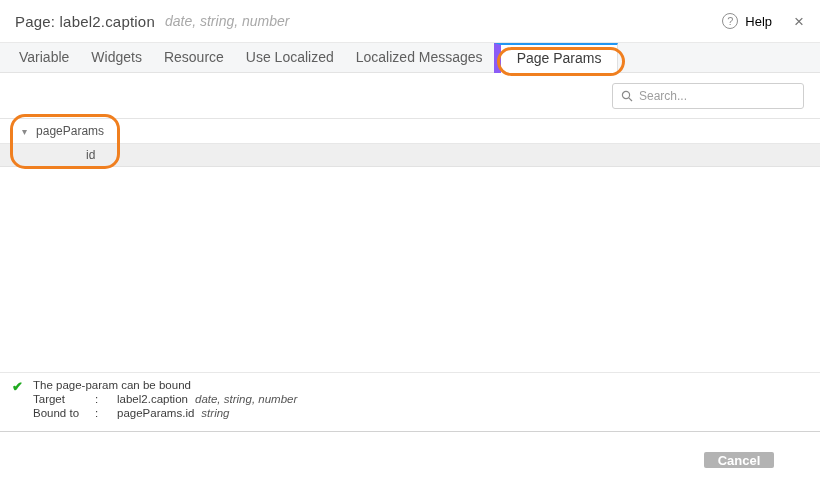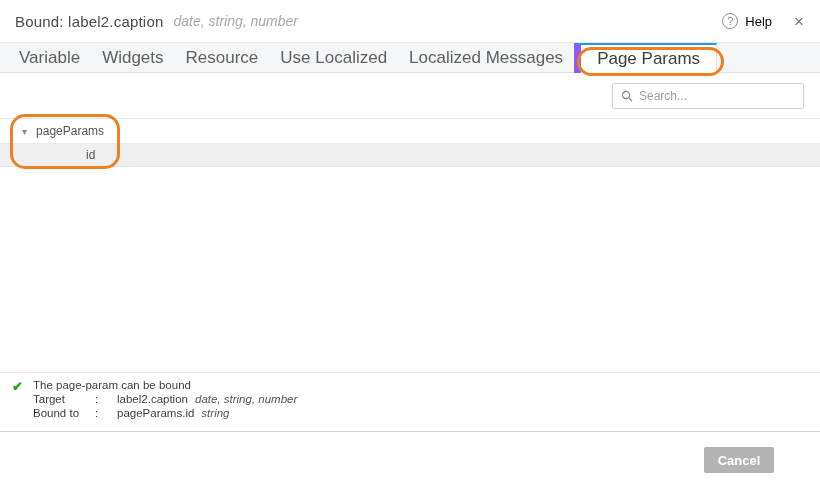--- a/index.html
+++ b/index.html
@@ -14,21 +14,21 @@
   .header-spacer { flex:1; }
   .help-wrap { display:flex; align-items:center; cursor:pointer; }
   .help-icon { width:16px; height:16px; border:1px solid #8f8f8f; border-radius:50%; color:#8f8f8f;
     font-size:11px; line-height:14px; text-align:center; display:inline-block; }
   .help-label { font-size:13px; color:#000000; margin-left:7px; }
   .close-btn { font-size:17px; color:#757575; margin-left:22px; cursor:pointer; line-height:1; }
 
   
   .tabbar { flex:0 0 31px; height:31px; background:#f5f6f7; border-top:1px solid #e9e9e9;
     border-bottom:1px solid #e3e3e3; display:flex; align-items:stretch; padding-left:8px; }
-  .tab { font-size:17px; color:#5f5f5f; line-height:29px; padding:0 11px; cursor:pointer; white-space:nowrap; }
+  .tab { font-size:14px; color:#5f5f5f; line-height:29px; padding:0 11px; cursor:pointer; white-space:nowrap; }
   .tab.active { position:relative; background:#fff; color:#3c3c3c;
     border-top:2px solid #2196f3; border-left:7px solid #8b5cf6; border-right:1px solid #e0e0e0;
     line-height:27px; padding:0 16px; margin-bottom:-1px; }
   .annotation-tab { position:absolute; left:-4px; right:-8px; top:2px; bottom:-3px;
     border:3px solid #f07f1f; border-radius:15px; pointer-events:none; z-index:5; }
 
   
   .content { flex:1; display:flex; flex-direction:column; background:#fff; }
   .search-row { flex:0 0 45px; display:flex; align-items:center; justify-content:flex-end; padding-right:16px; }
   .search-box { width:192px; height:26px; border:1px solid #cfcfcf; border-radius:3px;
@@ -52,32 +52,32 @@
   .status { flex:0 0 59px; border-top:1px solid #e8e8e8; position:relative; padding:5px 0 0 33px; }
   .check-icon { position:absolute; left:12px; top:6px; color:#1faa1f; font-size:13px; font-weight:bold; }
   .status-message { font-size:11.5px; color:#3c3c3c; line-height:14px; }
   .status-grid { display:grid; grid-template-columns:62px 22px auto; }
   .status-grid span { font-size:11.5px; line-height:14px; color:#3c3c3c; }
   .status-grid .type { font-style:italic; color:#555; margin-left:7px; }
 
   
   .footer { flex:0 0 57px; border-top:1px solid #d2d2d2; display:flex; align-items:center;
     justify-content:flex-end; padding-right:23px; background:#fff; }
-  .btn { width:70px; height:26px; border:0; border-radius:2px; font-size:13px; font-weight:bold;
+  .btn { width:70px; height:16px; border:0; border-radius:2px; font-size:13px; font-weight:bold;
     color:#fff; cursor:pointer; font-family:"Liberation Sans", sans-serif; }
   .btn-cancel { background:#b3b3b3; margin-right:23px; }
   .btn-bind { background:#1e88e5; }
 </style>
 </head>
 <body>
 
 <div class="dialog">
 
   <div class="header">
-    <span class="title">Bound: label2.caption</span>
+    <span class="title">Page: label2.caption</span>
     <span class="subtitle">date, string, number</span>
     <span class="header-spacer"></span>
     <span class="help-wrap">
       <span class="help-icon">?</span>
       <span class="help-label">Help</span>
     </span>
     <span class="close-btn">×</span>
   </div>
 
   <div class="tabbar">

